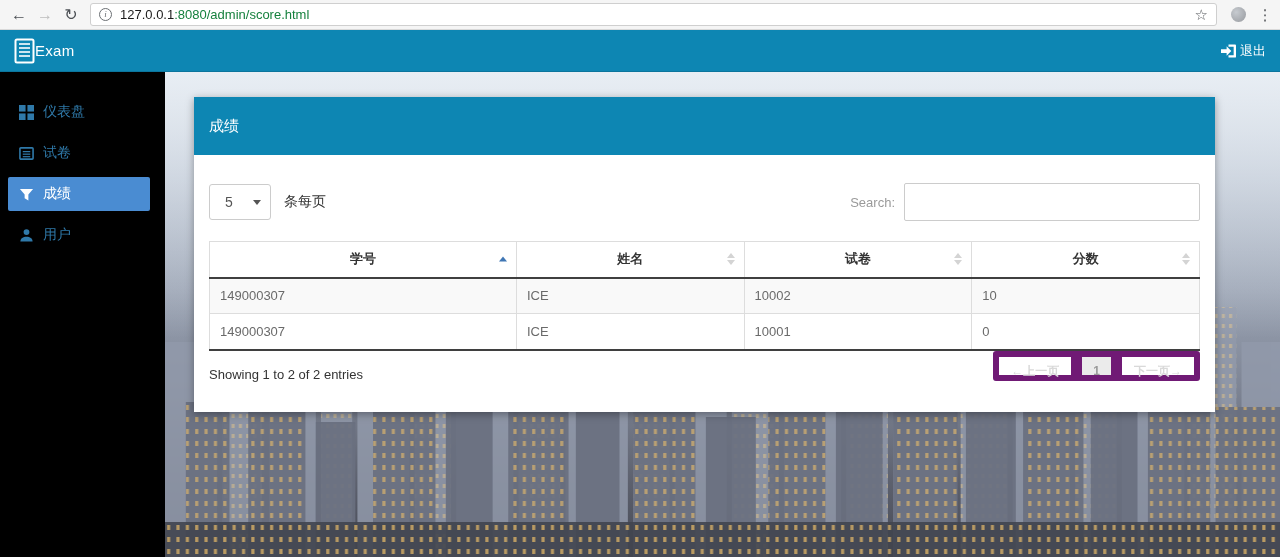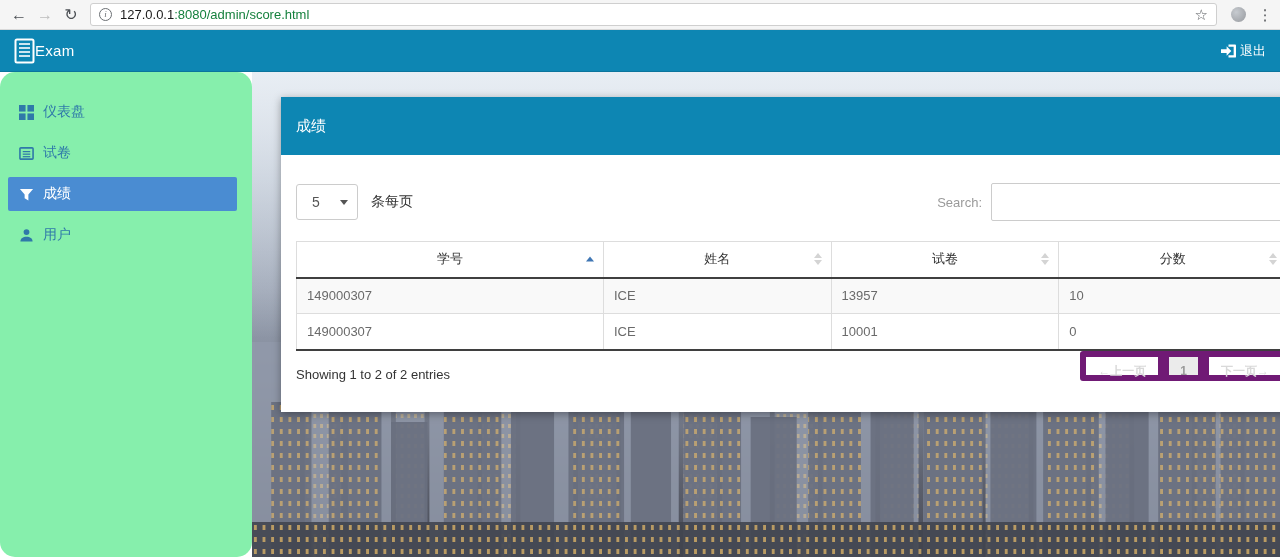--- a/index.html
+++ b/index.html
@@ -44,21 +44,21 @@
     padding:0 14px; color:#fff; border-bottom:1px solid rgba(0,0,0,.12);
   }
   .brand { display:flex; align-items:center; }
   .brand-label { font-size:15px; letter-spacing:.3px; }
   .nav-spacer { flex:1; }
   .logout { display:flex; align-items:center; font-size:13px; cursor:pointer; }
   .logout svg { margin-right:4px; }
 
   
   .app { display:flex; height:485px; }
-  .sidebar { width:252px; background:#86efac; padding-top:23px; flex:0 0 auto;border-radius:15px; }
+  .sidebar { width:165px; background:#000000; padding-top:23px; flex:0 0 auto; }
   .side-item {
     height:34px; margin:0 15px 7px 8px; display:flex; align-items:center;
     padding:0 11px; color:#2f79a9; font-size:14px; border-radius:2px; cursor:pointer;
   }
   .side-item .sicon { width:15px; height:15px; margin-right:9px; display:flex; align-items:center; }
   .side-item.active { background:#4a8cd2; color:#fff; }
 
   .main {
     position:relative; flex:1; overflow:hidden;
     background:linear-gradient(180deg,#c6cfdb 0%,#b3bdcc 20%,#9aa3b3 45%,#7e8595 65%,#5c606d 85%,#464954 100%);
@@ -86,21 +86,21 @@
   }
   .caret { width:0; height:0; border-left:4px solid transparent; border-right:4px solid transparent; border-top:5px solid #555; }
   .length-label { margin-left:13px; font-size:14px; color:#333; }
   .search-wrap { display:flex; align-items:center; }
   .search-label { font-size:13px; color:#9a9a9a; margin-right:9px; }
   .search-input { width:296px; height:38px; border:1px solid #ccc; border-radius:2px; outline:none; padding:0 8px; font-size:13px; }
 
   
   table.scores { width:100%; border-collapse:collapse; margin-top:20px; font-size:13px; }
   .scores th {
-    height:36px; font-weight:normal; color:#333; text-align:center; background:#fff;
+    height:36px; font-weight:bold; color:#333; text-align:center; background:#fff;
     border:1px solid #ddd; border-bottom:2px solid #3f3f3f; position:relative; cursor:pointer;
     font-size:13px;
   }
   .scores td {
     height:36px; padding:7px 10px; color:#6a6a6a; text-align:left;
     border-left:1px solid #ddd; border-right:1px solid #ddd; border-top:1px solid #ddd;
   }
   .scores tbody tr:nth-child(odd) td { background:#f9f9f9; }
   .scores tbody tr:last-child td { border-bottom:2px solid #3f3f3f; }
   .col-0 { width:31%; } .col-1 { width:23%; } .col-2 { width:23%; } .col-3 { width:23%; }
@@ -336,21 +336,21 @@
                     <i class="tri-up"></i>
                     <i class="tri-down"></i>
                   </span>
               </th>
             </tr>
           </thead>
           <tbody>
             <tr>
               <td>149000307</td>
               <td>ICE</td>
-              <td>13957</td>
+              <td>10002</td>
               <td>10</td>
             </tr>
             <tr>
               <td>149000307</td>
               <td>ICE</td>
               <td>10001</td>
               <td>0</td>
             </tr>
           </tbody>
         </table>

